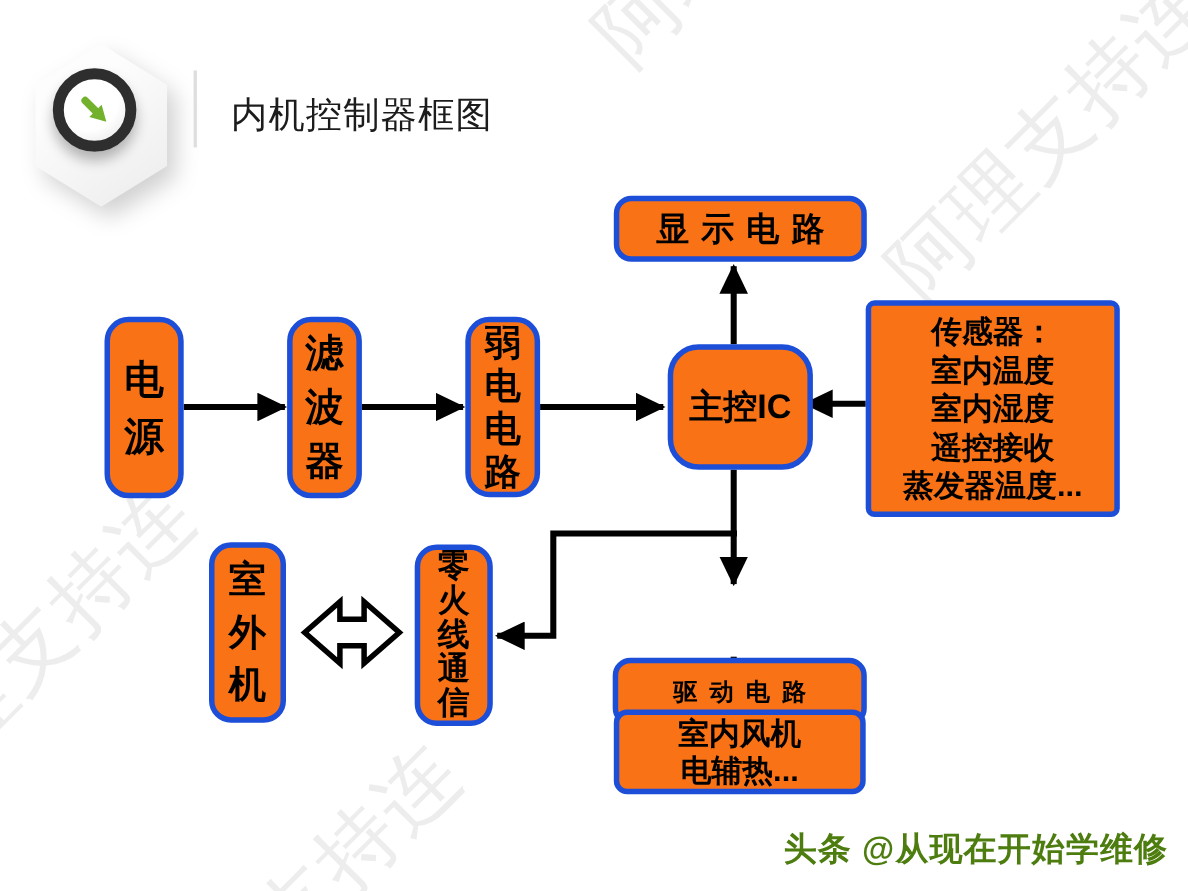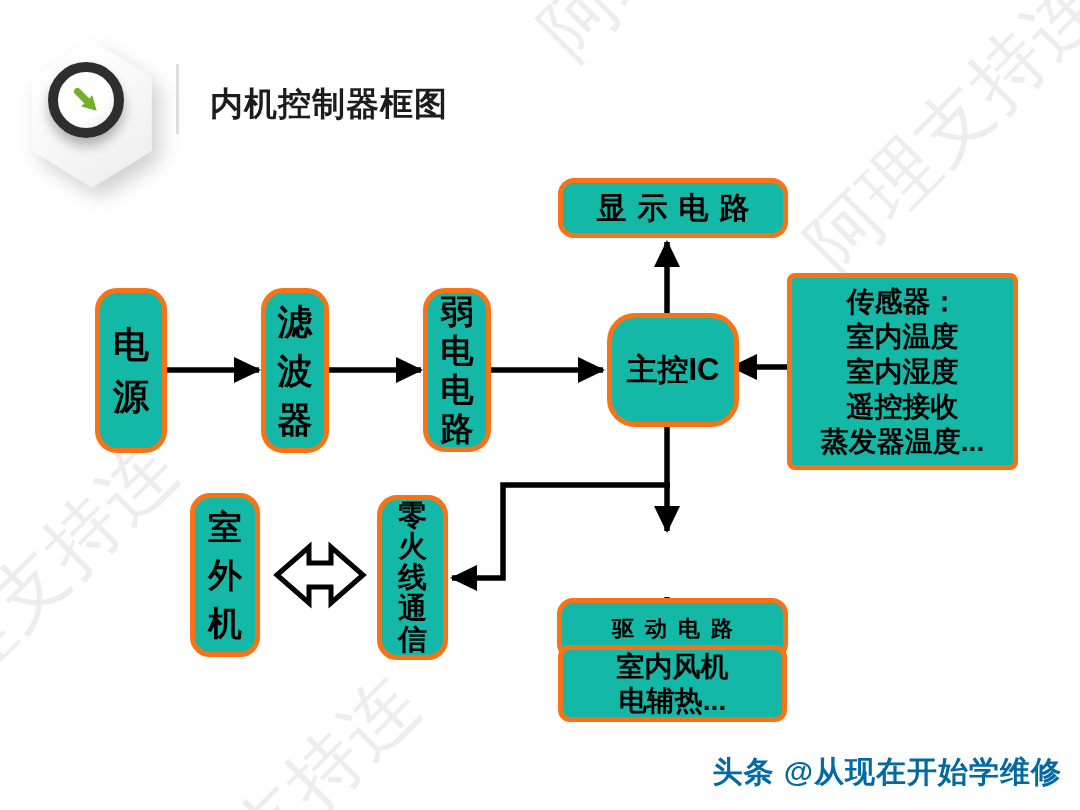--- a/index.html
+++ b/index.html
@@ -23,44 +23,44 @@
   .hex{width:100%;height:100%;
     background:linear-gradient(145deg,#fdfdfd 30%,#ebebeb);
     clip-path:polygon(50% 0,94% 25%,94% 75%,50% 100%,6% 75%,6% 25%);}
   .ring{position:absolute;left:24px;top:22px;width:56px;height:56px;
     border:10px solid #2e2e2e;border-radius:50%;
     background:radial-gradient(circle at 38% 32%,#ffffff 55%,#e3e3e3);
     box-shadow:0 8px 12px rgba(0,0,0,0.28);
     display:flex;align-items:center;justify-content:center;}
   .divider{position:absolute;left:176px;top:64px;width:3px;height:70px;background:#dedede;z-index:2;}
   .page-title{position:absolute;left:210px;top:82px;z-index:2;
-    font-size:33px;font-weight:700;color:#1c1c1c;letter-spacing:1px;}
+    font-size:33px;font-weight:400;color:#1c1c1c;letter-spacing:1px;}
   
   .node{
-    position:absolute;z-index:2;box-sizing:border-box;background:#14b8a6;
-    border:5px solid #f97316;display:flex;align-items:center;justify-content:center;
+    position:absolute;z-index:2;box-sizing:border-box;background:#f97316;
+    border:5px solid #1d4ed8;display:flex;align-items:center;justify-content:center;
     text-align:center;font-weight:bold;color:#000;
   }
   .pre{white-space:pre-line;}
   #node-power  {left:95px; top:288px;width:72px; height:165px;border-radius:22px;font-size:36px;line-height:52px;}
   #node-filter {left:261px;top:288px;width:68px; height:165px;border-radius:22px;font-size:35px;line-height:49px;}
   #node-weak   {left:423px;top:288px;width:68px; height:164px;border-radius:22px;font-size:33px;line-height:39px;}
   #node-mainic {left:607px;top:313px;width:132px;height:114px;border-radius:28px;font-size:31px;}
   #node-display{left:558px;top:178px;width:230px;height:60px; border-radius:16px;font-size:30px;letter-spacing:11px;padding-left:11px;}
   #node-sensors{left:787px;top:273px;width:231px;height:197px;border-radius:8px;font-size:28px;line-height:35px;}
   #node-drive  {left:557px;top:550px;width:231px;height:62px; border-radius:16px;font-size:22px;letter-spacing:11px;padding-left:11px;margin-top:48px;}
   #node-load   {left:558px;top:645px;width:229px;height:77px; border-radius:12px;font-size:28px;line-height:34px;}
   #node-outdoor{left:190px;top:493px;width:70px; height:164px;border-radius:20px;font-size:34px;line-height:48px;}
   #node-comm   {left:377px;top:495px;width:71px; height:165px;border-radius:20px;font-size:29px;line-height:31px;}
   
   .edges-svg{position:absolute;left:0;top:0;z-index:1;}
   
   .attribution{
     position:absolute;right:18px;top:752px;z-index:2;
-    font-size:30px;font-weight:bold;color:#0369a1;letter-spacing:1px;
+    font-size:30px;font-weight:bold;color:#4d7c0f;letter-spacing:1px;
     text-shadow:2px 2px 0 #ffffff,-1px -1px 1px rgba(255,255,255,0.85);
   }
 </style>
 </head>
 <body>
 
 <div class="wm" id="wm-top-right">阿理支持连</div>
 <div class="wm" id="wm-top-center">阿理支持连</div>
 <div class="wm" id="wm-left-middle">阿理支持连</div>
 <div class="wm" id="wm-bottom-left">阿理支持连</div>

